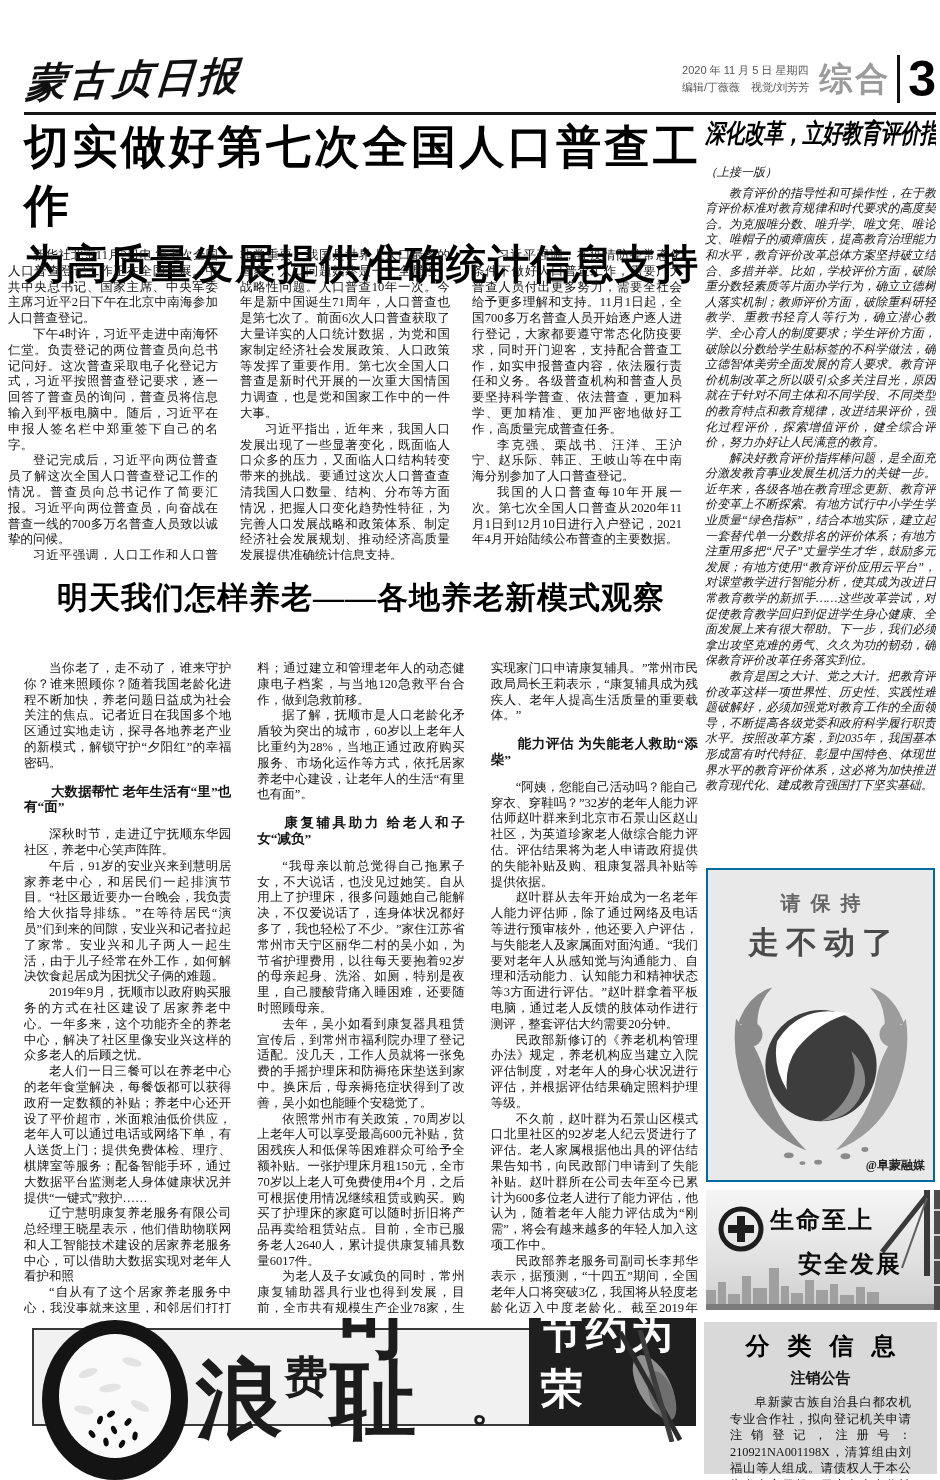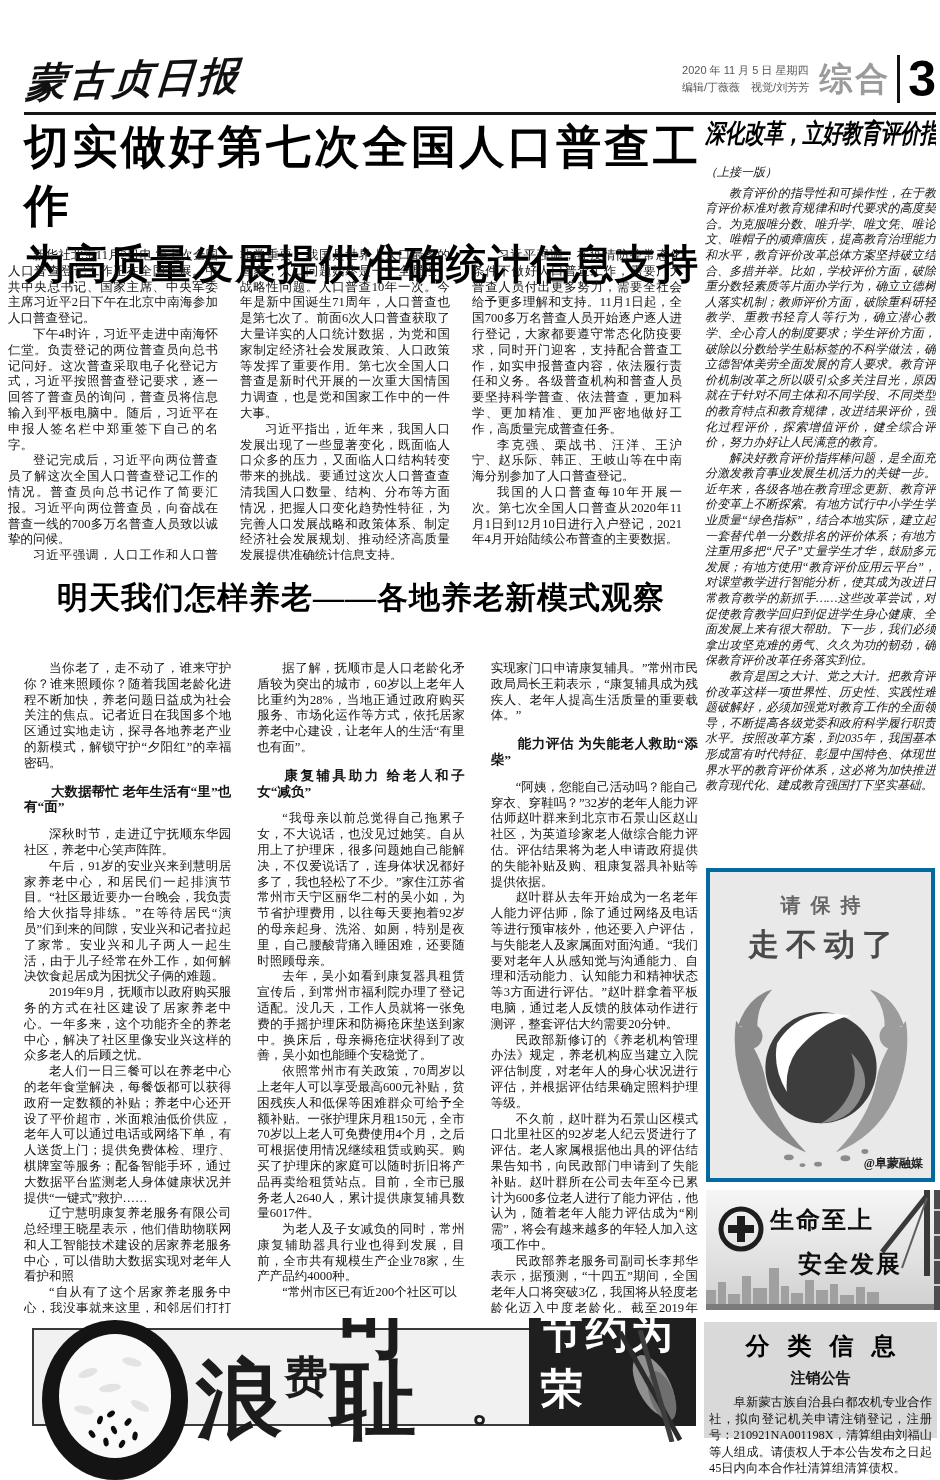--- a/index.html
+++ b/index.html
@@ -39,40 +39,40 @@
 
   
   .right-art{position:absolute;top:116px;left:705px;width:231px;height:748px;overflow:hidden;}
   .right-title{margin:0 0 22px;font-size:20px;font-weight:900;font-style:italic;letter-spacing:-0.5px;
                transform:scaleY(1.3);transform-origin:top left;white-space:nowrap;color:#000;}
   .right-art p{font-style:italic;font-size:12px;line-height:15.6px;}
   .cont{margin-bottom:5px;}
 
   
   .ad-env{position:absolute;top:868px;left:706px;width:229px;height:314px;background:#e9e9e9;
-          border:4px solid #0369a1;box-sizing:border-box;text-align:center;overflow:hidden;}
+          border:2px solid #0369a1;box-sizing:border-box;text-align:center;overflow:hidden;}
   .env-l1{margin-top:20px;font-size:20px;font-weight:900;letter-spacing:10px;text-indent:10px;color:#666;
           font-family:"Liberation Sans",sans-serif;}
   .env-l2{margin-top:5px;font-size:31px;font-weight:900;letter-spacing:7px;text-indent:7px;color:#4a4a4a;
           font-family:"Liberation Sans",sans-serif;}
   .env-graphic{margin-top:4px;}
   .env-credit{position:absolute;right:8px;bottom:6px;font-size:12px;font-weight:bold;color:#222;}
 
   
   .ad-safety{position:absolute;top:1190px;left:706px;width:256px;height:120px;
              background:linear-gradient(180deg,#f6f6f6 0%,#e2e2e2 55%,#cfcfcf 100%);overflow:hidden;}
   .saf-emblem{position:absolute;left:12px;top:16px;}
   .saf-t1{position:absolute;left:64px;top:14px;font-size:24px;font-weight:900;color:#0d0d0d;letter-spacing:2px;}
   .saf-t2{position:absolute;left:92px;top:58px;font-size:24px;font-weight:900;color:#0d0d0d;letter-spacing:2px;}
   .saf-sky{position:absolute;left:0;bottom:0;}
   .saf-crane{position:absolute;right:0;top:0;}
 
   
-  .classified{position:absolute;top:1322px;left:704px;width:233px;height:116px;background:#d9d9d9;
-              padding:6px 5px;box-sizing:border-box;}
+  .classified{position:absolute;top:1322px;left:704px;width:233px;height:152px;background:#d9d9d9;
+              padding:6px 26px;box-sizing:border-box;}
   .cls-title{margin:2px 0 7px;font-size:24px;font-weight:900;text-align:center;letter-spacing:6px;text-indent:6px;color:#000;}
   .cls-sub{margin:0 0 6px;font-size:15px;font-weight:bold;text-align:center;}
   .cls-body{margin:0;font-size:12.3px;line-height:16.6px;text-indent:2em;text-align:justify;}
 
   
   .ad-banner{position:absolute;top:1318px;left:24px;width:672px;height:162px;overflow:hidden;}
   .banner-box{position:absolute;top:10px;left:8px;width:650px;height:94px;border:2px solid #3a3a3a;background:#f1f1f1;}
   .bowl{position:absolute;left:16px;top:0;}
   .banner-text{position:absolute;left:172px;top:4px;height:120px;display:flex;align-items:flex-end;}
   .bt-big{font-size:86px;font-weight:900;line-height:0.95;color:#1c1c1c;}
@@ -138,20 +138,21 @@
       <p class="np">当你老了，走不动了，谁来守护你？谁来照顾你？随着我国老龄化进程不断加快，养老问题日益成为社会关注的焦点。记者近日在我国多个地区通过实地走访，探寻各地养老产业的新模式，解锁守护“夕阳红”的幸福密码。</p>
       <p class="np subhead">大数据帮忙 老年生活有“里”也有“面”</p>
       <p class="np">深秋时节，走进辽宁抚顺东华园社区，养老中心笑声阵阵。</p>
       <p class="np">午后，91岁的安业兴来到慧明居家养老中心，和居民们一起排演节目。“社区最近要办一台晚会，我负责给大伙指导排练。”在等待居民“演员”们到来的间隙，安业兴和记者拉起了家常。安业兴和儿子两人一起生活，由于儿子经常在外工作，如何解决饮食起居成为困扰父子俩的难题。</p>
       <p class="np">2019年9月，抚顺市以政府购买服务的方式在社区建设了居家养老中心。一年多来，这个功能齐全的养老中心，解决了社区里像安业兴这样的众多老人的后顾之忧。</p>
       <p class="np">老人们一日三餐可以在养老中心的老年食堂解决，每餐饭都可以获得政府一定数额的补贴；养老中心还开设了平价超市，米面粮油低价供应，老年人可以通过电话或网络下单，有人送货上门；提供免费体检、理疗、棋牌室等服务；配备智能手环，通过大数据平台监测老人身体健康状况并提供“一键式”救护……</p>
       <p class="np">辽宁慧明康复养老服务有限公司总经理王晓星表示，他们借助物联网和人工智能技术建设的居家养老服务中心，可以借助大数据实现对老年人看护和照</p>
       <p class="np">“自从有了这个居家养老服务中心，我没事就来这里，和邻居们打打牌、唱唱歌，一日三餐也不发愁了，儿子放心，我也安心！”安业兴笑着说。</p>
     </div>
     <div class="col">
+      <p class="np noind">料；通过建立和管理老年人的动态健康电子档案，与当地120急救平台合作，做到急救前移。</p>
       <p class="np">据了解，抚顺市是人口老龄化矛盾较为突出的城市，60岁以上老年人比重约为28%，当地正通过政府购买服务、市场化运作等方式，依托居家养老中心建设，让老年人的生活“有里也有面”。</p>
       <p class="np subhead">康复辅具助力 给老人和子女“减负”</p>
       <p class="np">“我母亲以前总觉得自己拖累子女，不大说话，也没见过她笑。自从用上了护理床，很多问题她自己能解决，不仅爱说话了，连身体状况都好多了，我也轻松了不少。”家住江苏省常州市天宁区丽华二村的吴小如，为节省护理费用，以往每天要抱着92岁的母亲起身、洗浴、如厕，特别是夜里，自己腰酸背痛入睡困难，还要随时照顾母亲。</p>
       <p class="np">去年，吴小如看到康复器具租赁宣传后，到常州市福利院办理了登记适配。没几天，工作人员就将一张免费的手摇护理床和防褥疮床垫送到家中。换床后，母亲褥疮症状得到了改善，吴小如也能睡个安稳觉了。</p>
       <p class="np">依照常州市有关政策，70周岁以上老年人可以享受最高600元补贴，贫困残疾人和低保等困难群众可给予全额补贴。一张护理床月租150元，全市70岁以上老人可免费使用4个月，之后可根据使用情况继续租赁或购买。购买了护理床的家庭可以随时折旧将产品再卖给租赁站点。目前，全市已服务老人2640人，累计提供康复辅具数量6017件。</p>
       <p class="np">为老人及子女减负的同时，常州康复辅助器具行业也得到发展，目前，全市共有规模生产企业78家，生产产品约4000种。</p>
       <p class="np">“常州市区已有近200个社区可以</p>
     </div>
     <div class="col">
       <p class="np noind">实现家门口申请康复辅具。”常州市民政局局长王莉表示，“康复辅具成为残疾人、老年人提高生活质量的重要载体。”</p>

